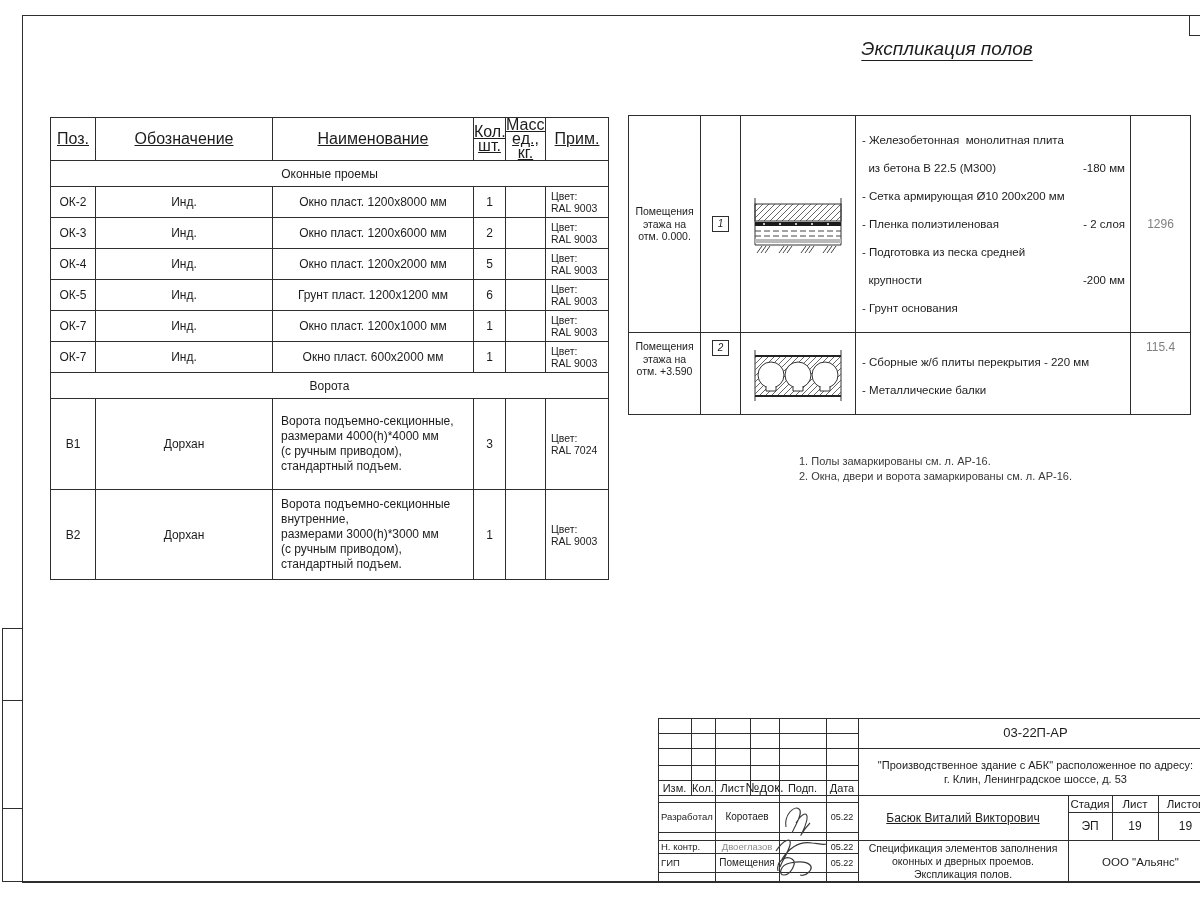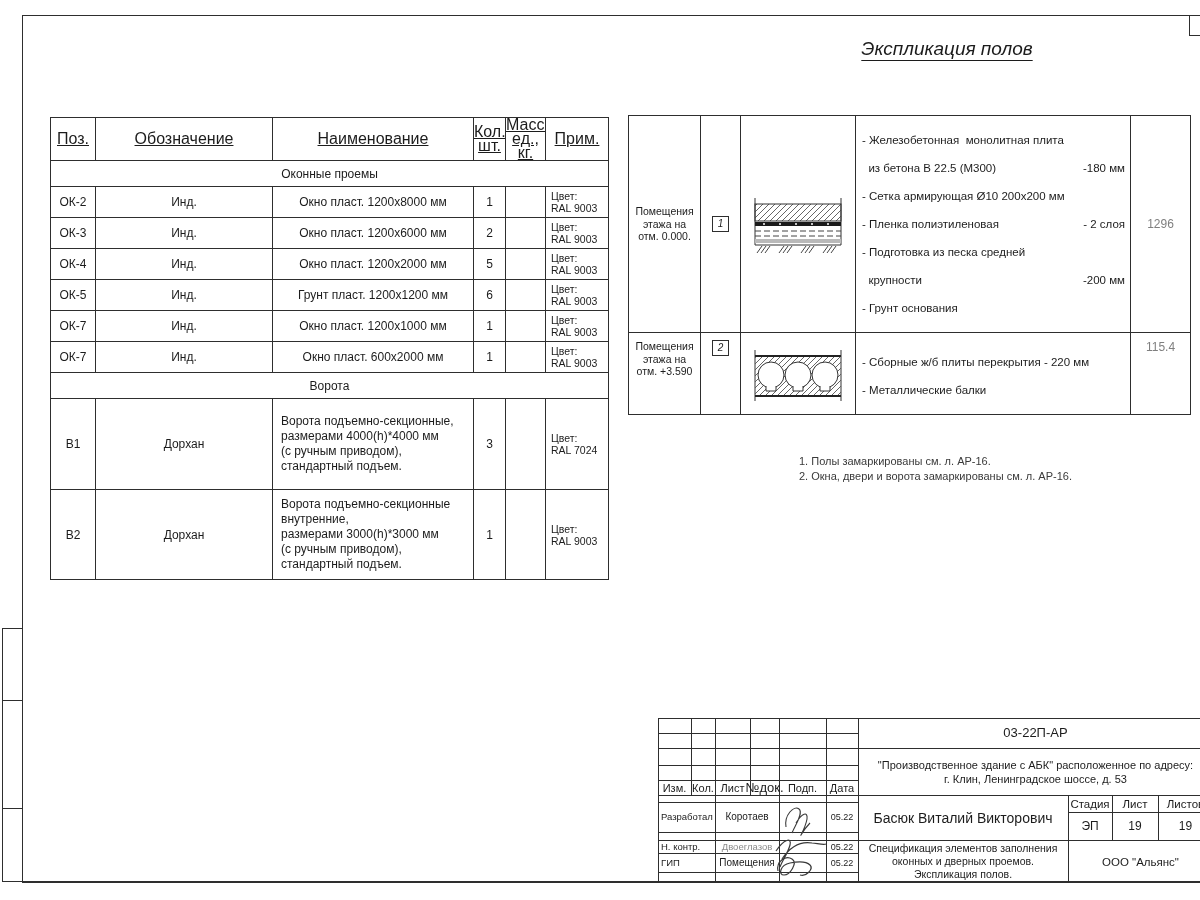--- a/index.html
+++ b/index.html
@@ -313,21 +313,21 @@
       <path d="M6,26 C4,14 14,4 19,8 C24,12 14,26 12,32 M16,22 C22,12 28,10 27,18 C26,24 23,30 21,34 C20,36 24,28 30,22" fill="none" stroke="#3a3a3a" stroke-width="1.1"></path>
     </svg>
     <svg class="abs" style="left:112px;top:117px;" width="58" height="46" viewBox="0 0 58 46">
       <path d="M6,16 C14,4 22,2 20,10 C18,18 12,26 10,32 M12,24 C20,12 30,6 42,8 C50,9 54,10 56,9" fill="none" stroke="#3a3a3a" stroke-width="1.2"></path>
       <path d="M8,36 C6,26 16,20 22,24 C28,28 20,40 14,40 C8,40 10,30 20,28 C30,26 36,26 40,30 C44,34 36,42 30,40" fill="none" stroke="#3a3a3a" stroke-width="1.2"></path>
     </svg>
 
     <div class="tbt" style="left:200px;top:0;width:355px;height:30px;font-size:13px;">03-22П-АР</div>
     <div class="tbt" style="left:205px;top:30px;width:345px;height:47px;font-size:11px;line-height:14px;">"Производственное здание с АБК" расположенное по адресу:
 г. Клин, Ленинградское шоссе, д. 53</div>
-    <div class="tbt" style="left:200px;top:77px;width:210px;height:45px;font-size:14px;">Басюк Виталий Викторович</div>
+    <div class="tbt" style="left:200px;top:77px;width:210px;height:45px;font-size:12px;text-decoration:underline;">Басюк Виталий Викторович</div>
     <div class="tbt" style="left:410px;top:77px;width:44px;height:17px;font-size:11.5px;">Стадия</div>
     <div class="tbt" style="left:454px;top:77px;width:46px;height:17px;font-size:11.5px;">Лист</div>
     <div class="tbt" style="left:500px;top:77px;width:55px;height:17px;font-size:11.5px;">Листов</div>
     <div class="tbt" style="left:410px;top:94px;width:44px;height:28px;font-size:12px;">ЭП</div>
     <div class="tbt" style="left:454px;top:94px;width:46px;height:28px;font-size:12px;">19</div>
     <div class="tbt" style="left:500px;top:94px;width:55px;height:28px;font-size:12px;">19</div>
     <div class="tbt" style="left:200px;top:122px;width:210px;height:43px;font-size:10.5px;line-height:13px;">Спецификация элементов заполнения
 оконных и дверных проемов.
 Экспликация полов.</div>
     <div class="tbt" style="left:410px;top:122px;width:145px;height:43px;font-size:11.5px;">ООО "Альянс"</div>

